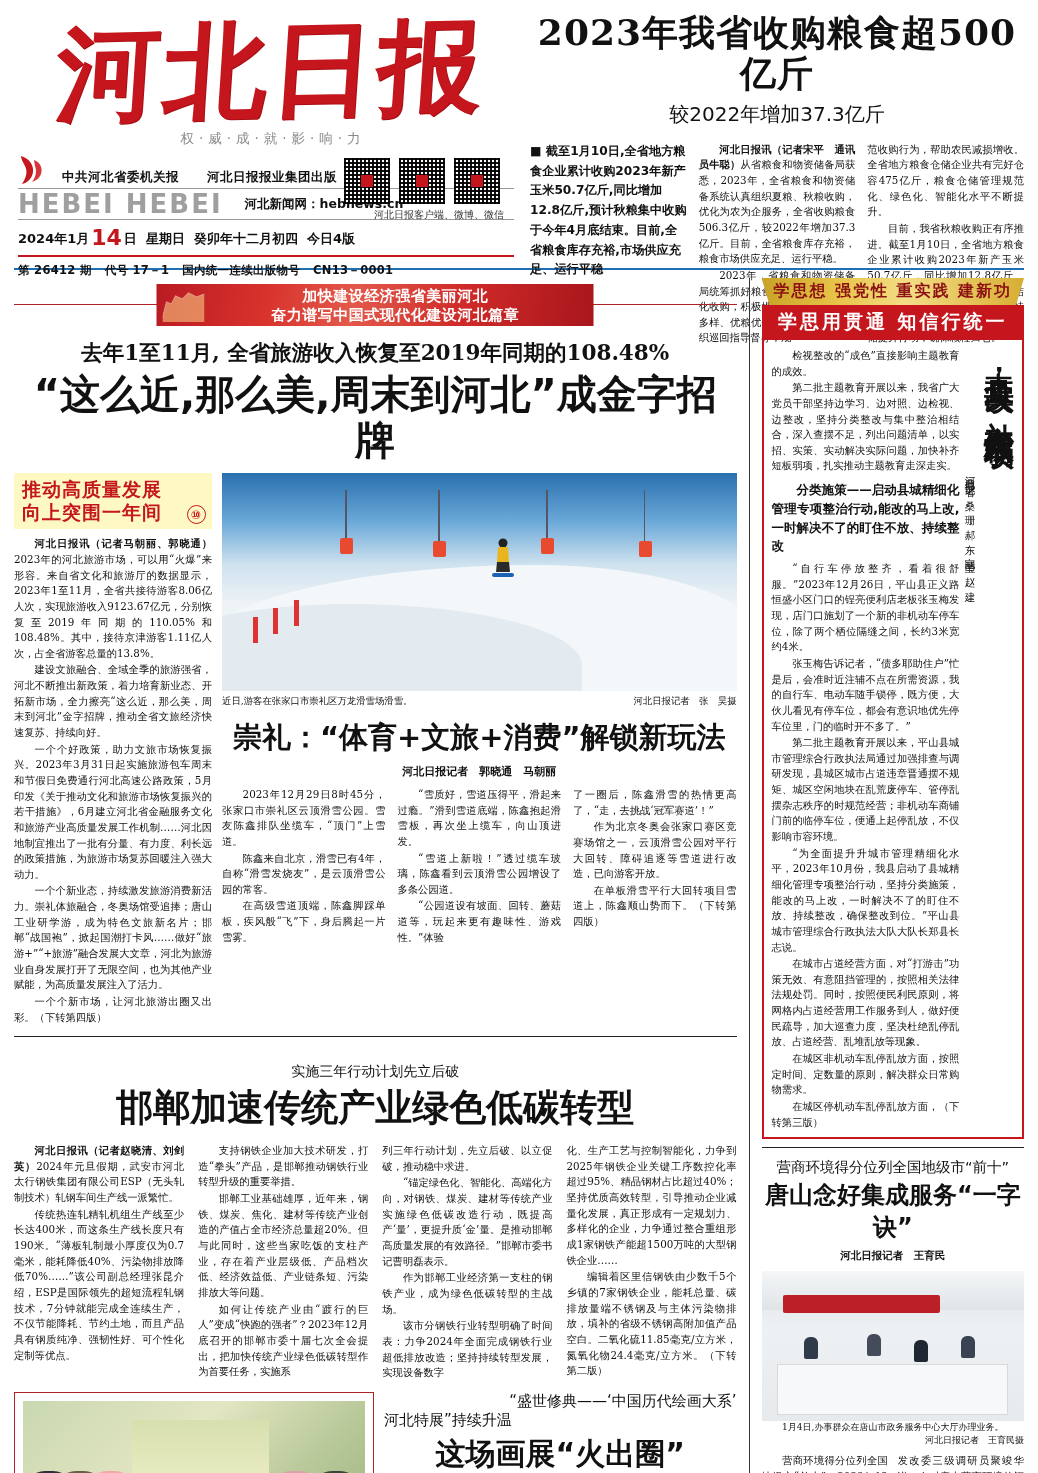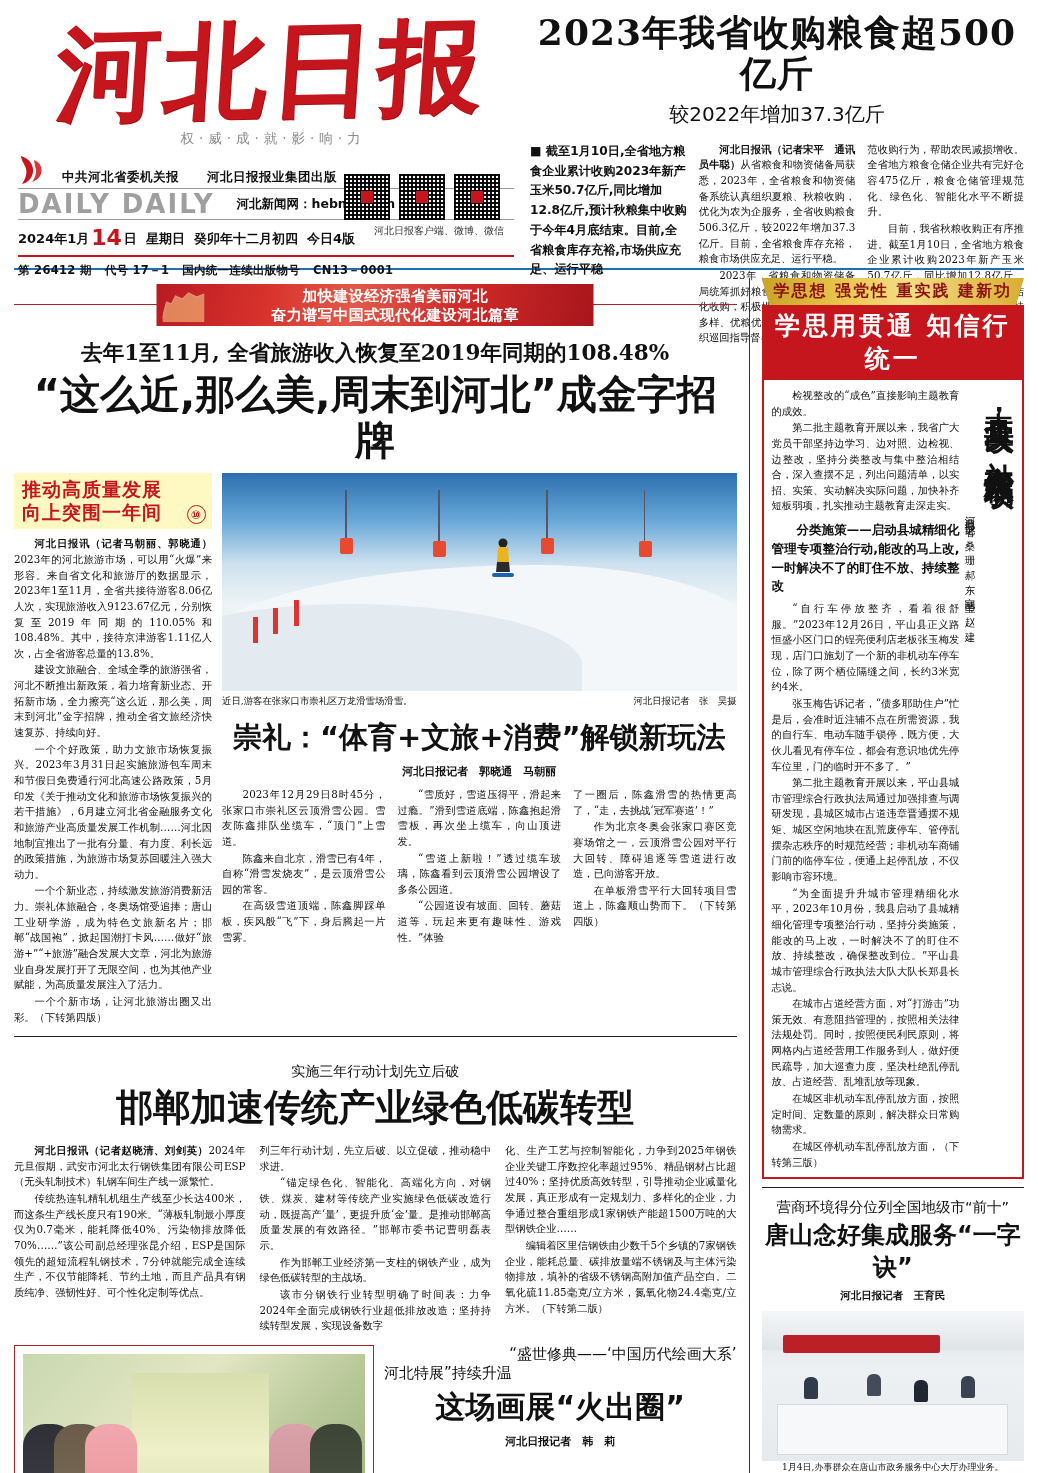--- a/index.html
+++ b/index.html
@@ -39,21 +39,21 @@
   .rule-red { border-top:2.2px solid #c4161c; margin:3px 0; }
   .mh-row2 { display:flex; align-items:center; gap:6px; height:26px; }
   .hebei-daily {
     font-family:"DejaVu Sans",sans-serif; font-size:26px; font-weight:700;
     color:#9f9f9f; letter-spacing:2px; line-height:1;
   }
   .mh-web { font-size:12.5px; font-weight:700; font-family:"DejaVu Sans",sans-serif; margin-left:16px;}
   .mh-row3 { font-family:"DejaVu Sans",sans-serif; font-size:13px; font-weight:700; padding:3px 0 2px 0;}
   .mh-row3 .big { color:#c4161c; font-size:22px; font-weight:700; vertical-align:-2px; padding:0 2px;}
   .mh-row4 { font-family:"DejaVu Sans",sans-serif; font-size:11.5px; font-weight:700; padding-top:3px; letter-spacing:.3px;}
-  .qr-block { position:absolute; right:10px; top:162px; width:160px; }
+  .qr-block { position:absolute; right:10px; top:146px; width:160px; }
   .qrs { display:flex; gap:9px; }
   .qr { width:46px; height:46px; background:
      repeating-linear-gradient(0deg,#111 0 2px,#fff 2px 4px),
      repeating-linear-gradient(90deg,#111 0 2px,transparent 2px 4px);
      background-blend-mode:multiply; position:relative;}
   .qr:after{content:"";position:absolute;left:36%;top:36%;width:28%;height:28%;background:#c4161c;}
   .qr-cap { font-size:10px; font-family:"DejaVu Sans",sans-serif; color:#333; text-align:right; margin-top:4px;}
 
   
   .mh-right { flex:1; padding-left:16px; }
@@ -132,21 +132,21 @@
 
   
   .rbanner-top{
     background:linear-gradient(90deg,#c9a227 0%,#e8c54b 30%,#f3dd86 55%,#d7ae33 100%);
     color:#8d1013; font-family:"DejaVu Serif",serif; font-weight:700; font-size:16px;
     text-align:center; padding:3px 0; letter-spacing:2px;
     clip-path:polygon(0 0,100% 0,97% 100%,3% 100%);
   }
   .rbanner-bot{
     background:#c4161c; color:#fff; font-family:"DejaVu Serif",serif; font-weight:700;
-    font-size:25px; text-align:center; padding:4px 0 5px 0; letter-spacing:3px;
+    font-size:19px; text-align:center; padding:4px 0 5px 0; letter-spacing:3px;
   }
   .rbox { border-left:2px solid #c4161c; border-right:2px solid #c4161c; border-bottom:2px solid #c4161c; padding:8px 8px 6px 8px; }
   .vert-wrap { display:flex; gap:4px; }
   .vert-body { flex:1; }
   .vtitle {
     writing-mode:vertical-rl; text-orientation:upright;
     font-family:"DejaVu Serif",serif; font-weight:700; font-size:30px; letter-spacing:4px;
     line-height:1.02; height:480px; margin-left:2px;
   }
   .vbyline {
@@ -190,21 +190,21 @@
         <div class="mh-row1">
           <svg class="bird" viewBox="0 0 26 34">
             <path d="M3 4 C10 6 16 12 15 20 C14 27 9 31 4 32 C8 26 10 20 7 14 C5 10 3 7 3 4 Z" fill="#c4161c"></path>
             <path d="M16 8 C22 10 25 16 23 22 C21 27 17 29 14 30 C18 25 19 19 17 14 Z" fill="#d6353a"></path>
           </svg>
           <span class="mh-org">中共河北省委机关报</span>
           <span class="mh-pub">河北日报报业集团出版</span>
         </div>
         <div class="rule-thin"></div>
         <div class="mh-row2">
-          <span class="hebei-daily">DAILY DAILY</span>
+          <span class="hebei-daily">HEBEI HEBEI</span>
           <span class="mh-web">河北新闻网：hebnews.cn</span>
         </div>
         <div class="rule-thin"></div>
         <div class="mh-row3">
           <span>2024年1月</span><span class="big">14</span><span>日</span>
           &nbsp;<span>星期日</span>
           &nbsp;<span>癸卯年十二月初四</span>
           &nbsp;<span>今日4版</span>
         </div>
         <div class="rule-red"></div>
@@ -334,20 +334,25 @@
 
       <div class="sec2-kicker">实施三年行动计划先立后破</div>
       <div class="sec2-head">邯郸加速传统产业绿色低碳转型</div>
 
       <div class="cols3" style="gap:14px;margin-top:10px">
         <div class="bodytxt">
           <p><span class="src-b">河北日报讯（记者赵晓清、刘剑英）</span><span>2024年元旦假期，武安市河北太行钢铁集团有限公司ESP（无头轧制技术）轧钢车间生产线一派繁忙。</span></p>
           <p>传统热连轧精轧机组生产线至少长达400米，而这条生产线长度只有190米。“薄板轧制最小厚度仅为0.7毫米，能耗降低40%、污染物排放降低70%……”该公司副总经理张昆介绍，ESP是国际领先的超短流程轧钢技术，7分钟就能完成全连续生产，不仅节能降耗、节约土地，而且产品具有钢质纯净、强韧性好、可个性化定制等优点。</p>
         </div>
         <div class="bodytxt">
+          <p>支持钢铁企业加大技术研发，打造“拳头”产品，是邯郸推动钢铁行业转型升级的重要举措。</p>
+          <p>邯郸工业基础雄厚，近年来，钢铁、煤炭、焦化、建材等传统产业创造的产值占全市经济总量超20%。但与此同时，这些当家吃饭的支柱产业，存在着产业层级低、产品档次低、经济效益低、产业链条短、污染排放大等问题。</p>
+          <p>如何让传统产业由“踱行的巨人”变成“快跑的强者”？2023年12月底召开的邯郸市委十届七次全会提出，把加快传统产业绿色低碳转型作为首要任务，实施系</p>
+        </div>
+        <div class="bodytxt">
           <p style="text-indent:0">列三年行动计划，先立后破、以立促破，推动稳中求进。</p>
           <p>“锚定绿色化、智能化、高端化方向，对钢铁、煤炭、建材等传统产业实施绿色低碳改造行动，既提高产‘量’，更提升质‘金’量。是推动邯郸高质量发展的有效路径。”邯郸市委书记曹明磊表示。</p>
           <p>作为邯郸工业经济第一支柱的钢铁产业，成为绿色低碳转型的主战场。</p>
           <p>该市分钢铁行业转型明确了时间表：力争2024年全面完成钢铁行业超低排放改造；坚持持续转型发展，实现设备数字</p>
         </div>
         <div class="bodytxt">
           <p style="text-indent:0">化、生产工艺与控制智能化，力争到2025年钢铁企业关键工序数控化率超过95%、精品钢材占比超过40%；坚持优质高效转型，引导推动企业减量化发展，真正形成有一定规划力、多样化的企业，力争通过整合重组形成1家钢铁产能超1500万吨的大型钢铁企业……</p>
           <p>编辑着区里信钢铁由少数千5个乡镇的7家钢铁企业，能耗总量、碳排放量端不锈钢及与主体污染物排放，填补的省级不锈钢高附加值产品空白。二氧化硫11.85毫克/立方米，氮氧化物24.4毫克/立方米。（下转第二版）</p>
         </div>
       </div>

